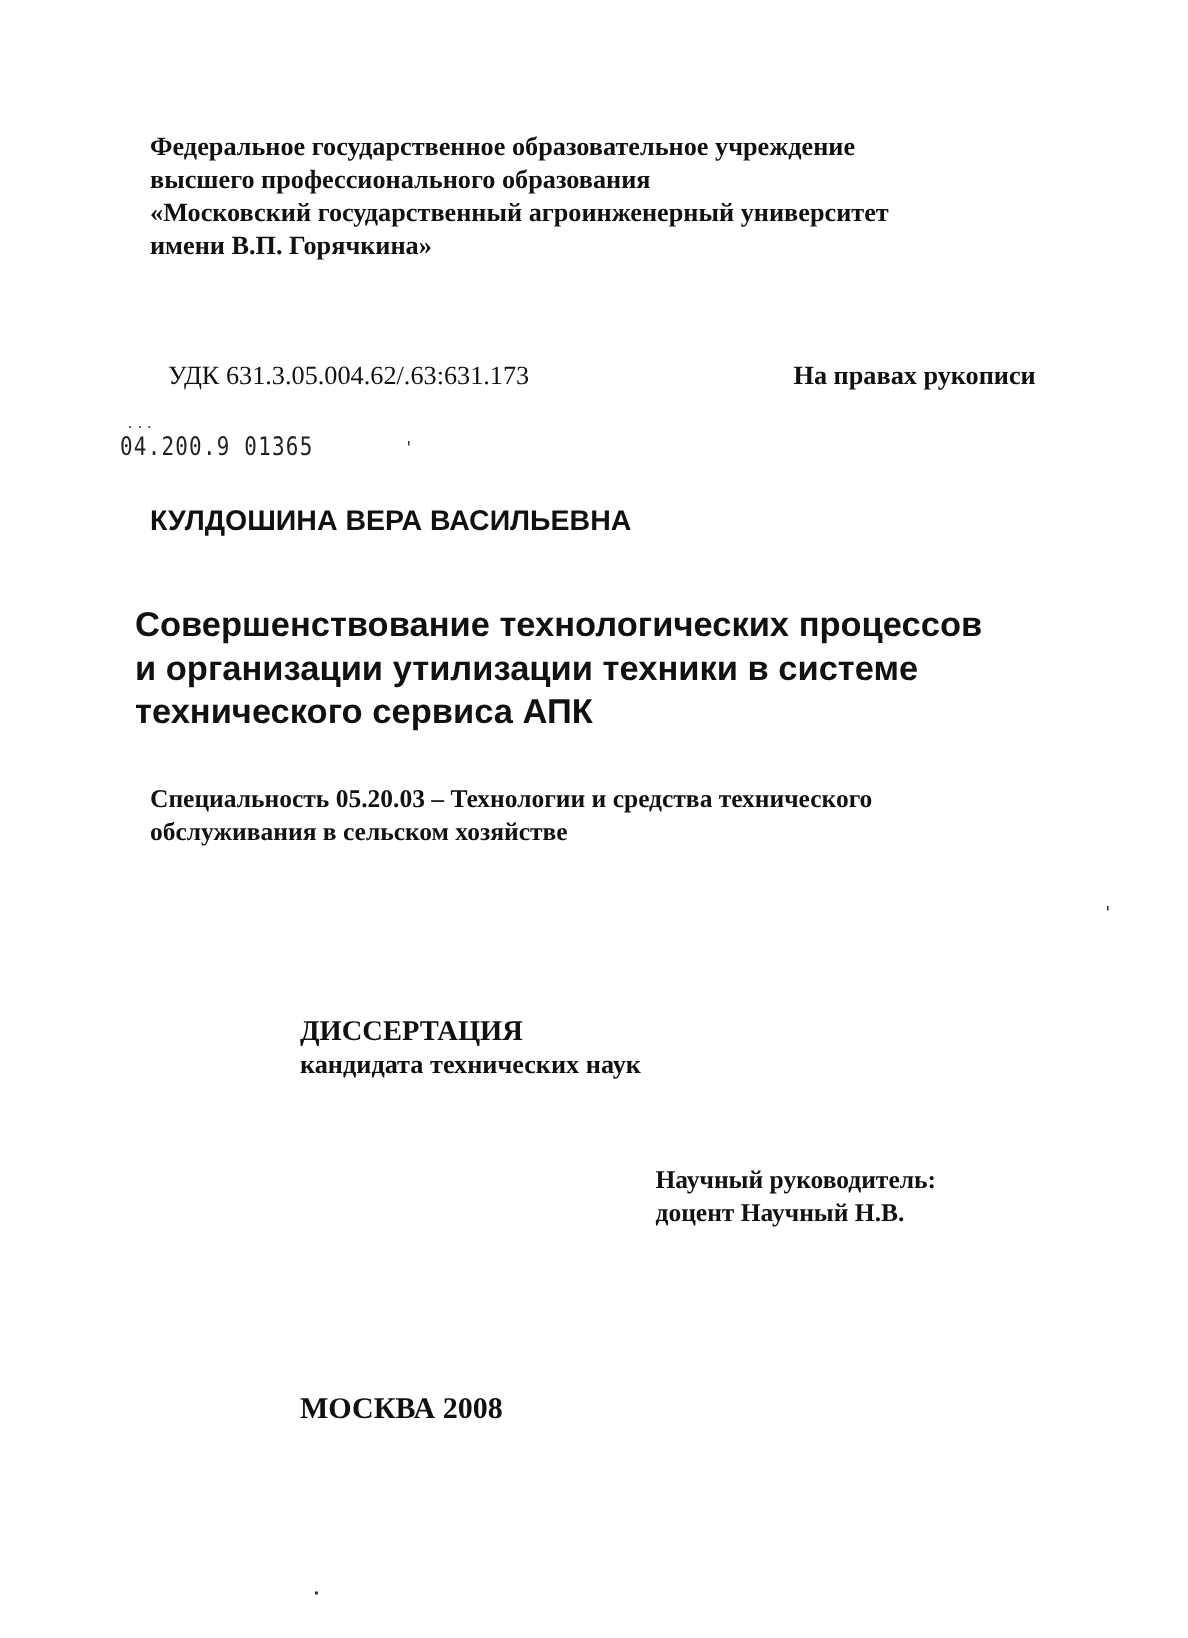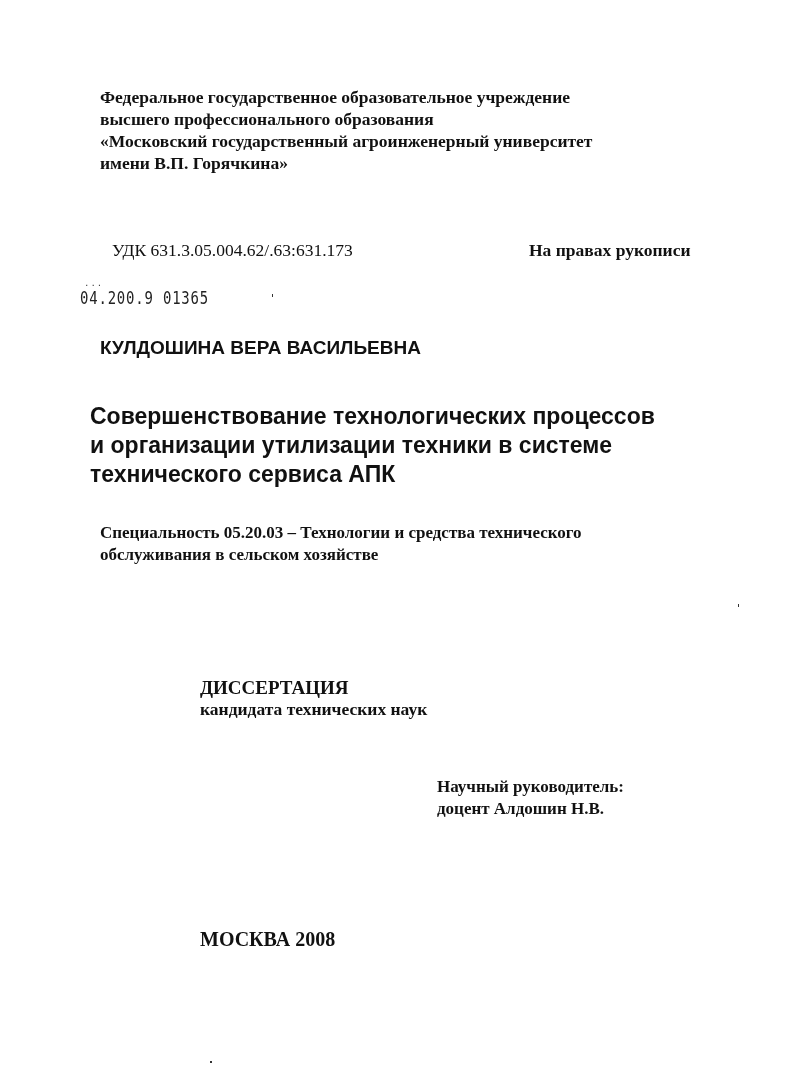--- a/index.html
+++ b/index.html
@@ -108,20 +108,20 @@
   <div>обслуживания в сельском хозяйстве</div>
 </div>
 
 <div class="abs serif bold center dissertation">
   <div class="doc-type">ДИССЕРТАЦИЯ</div>
   <div>кандидата технических наук</div>
 </div>
 
 <div class="abs serif bold supervisor">
   <div>Научный руководитель:</div>
-  <div>доцент Алдошин Н.В.</div>
+  <div>доцент Научный Н.В.</div>
 </div>
 
 <div class="abs serif bold center city-year">МОСКВА 2008</div>
 
 <div class="abs speck" style="left:272px; top:294px; width:1px; height:3px;"></div>
 <div class="abs speck" style="left:738px; top:604px; width:1px; height:3px;"></div>
 <div class="abs speck" style="left:210px; top:1061px;"></div>
 
 </body></html>

